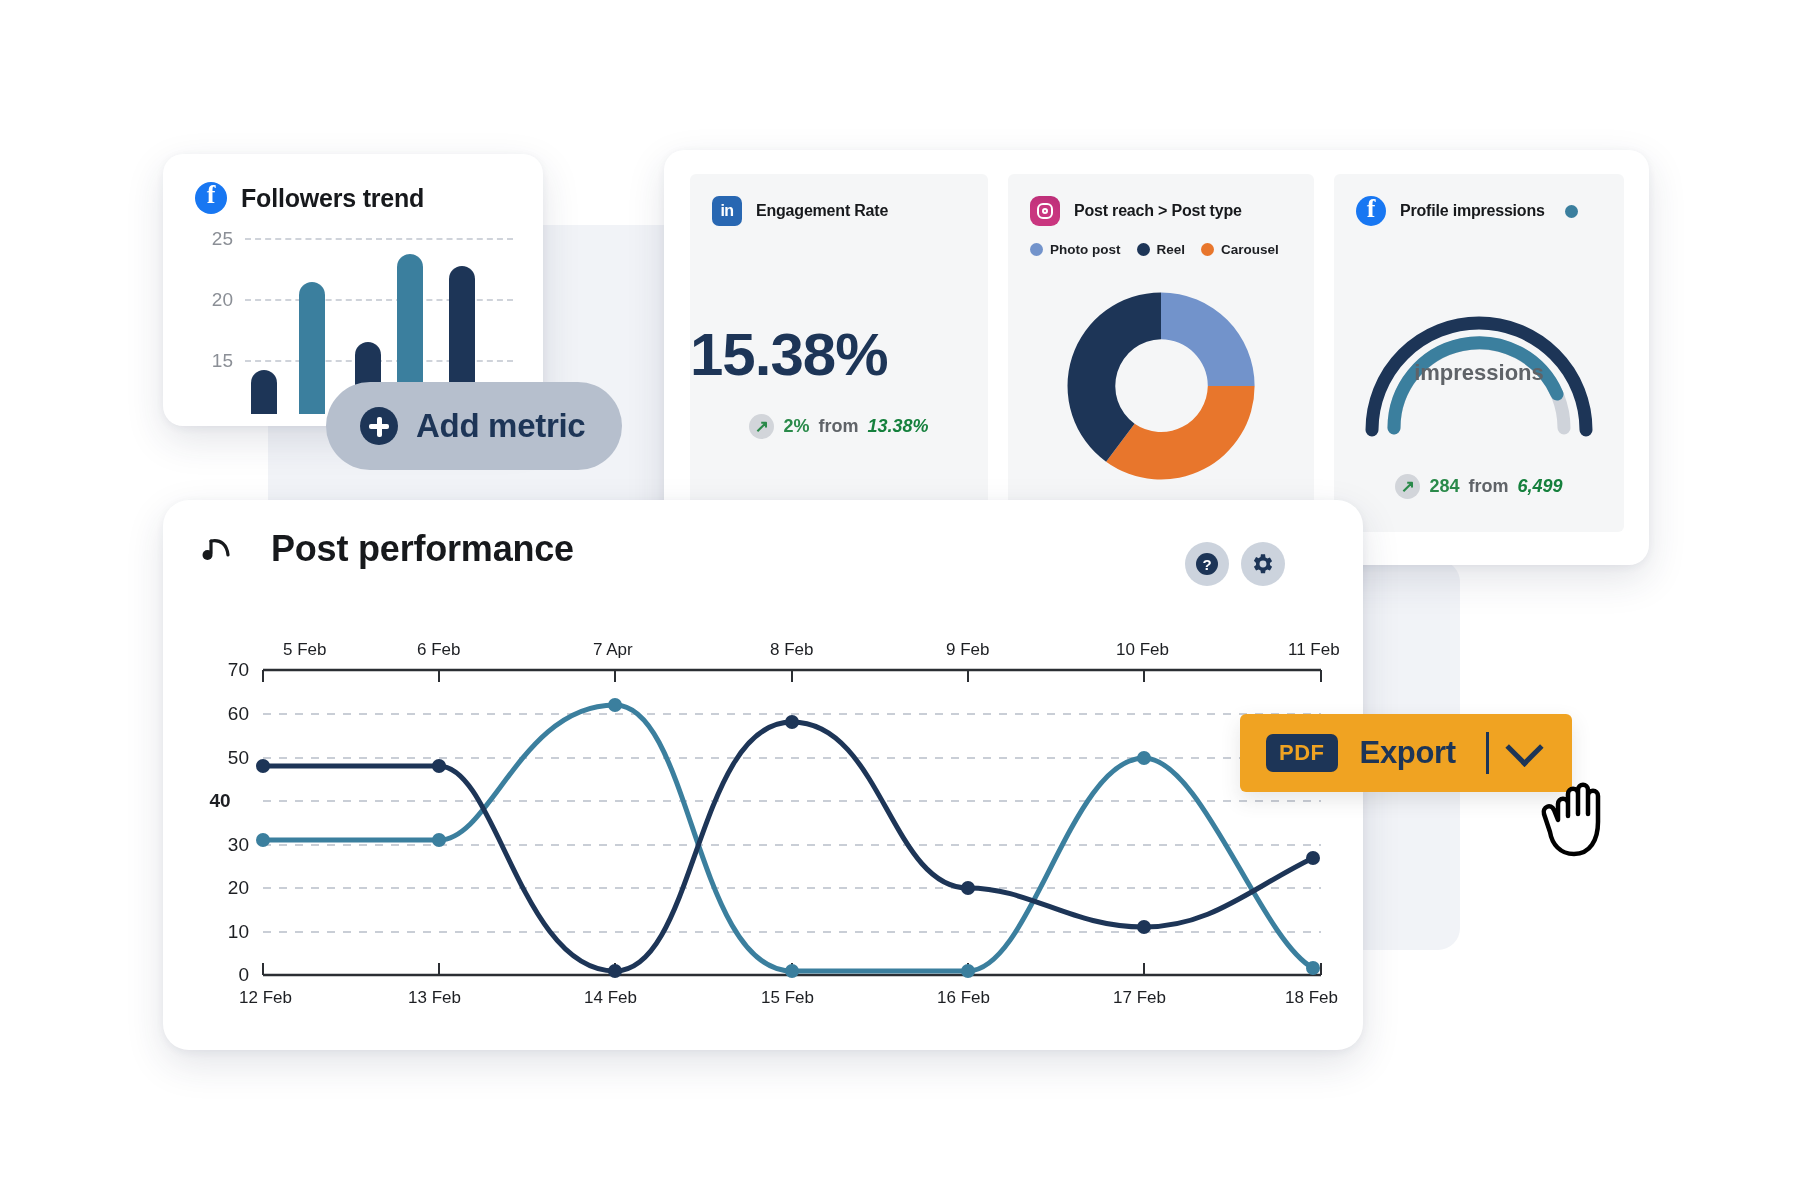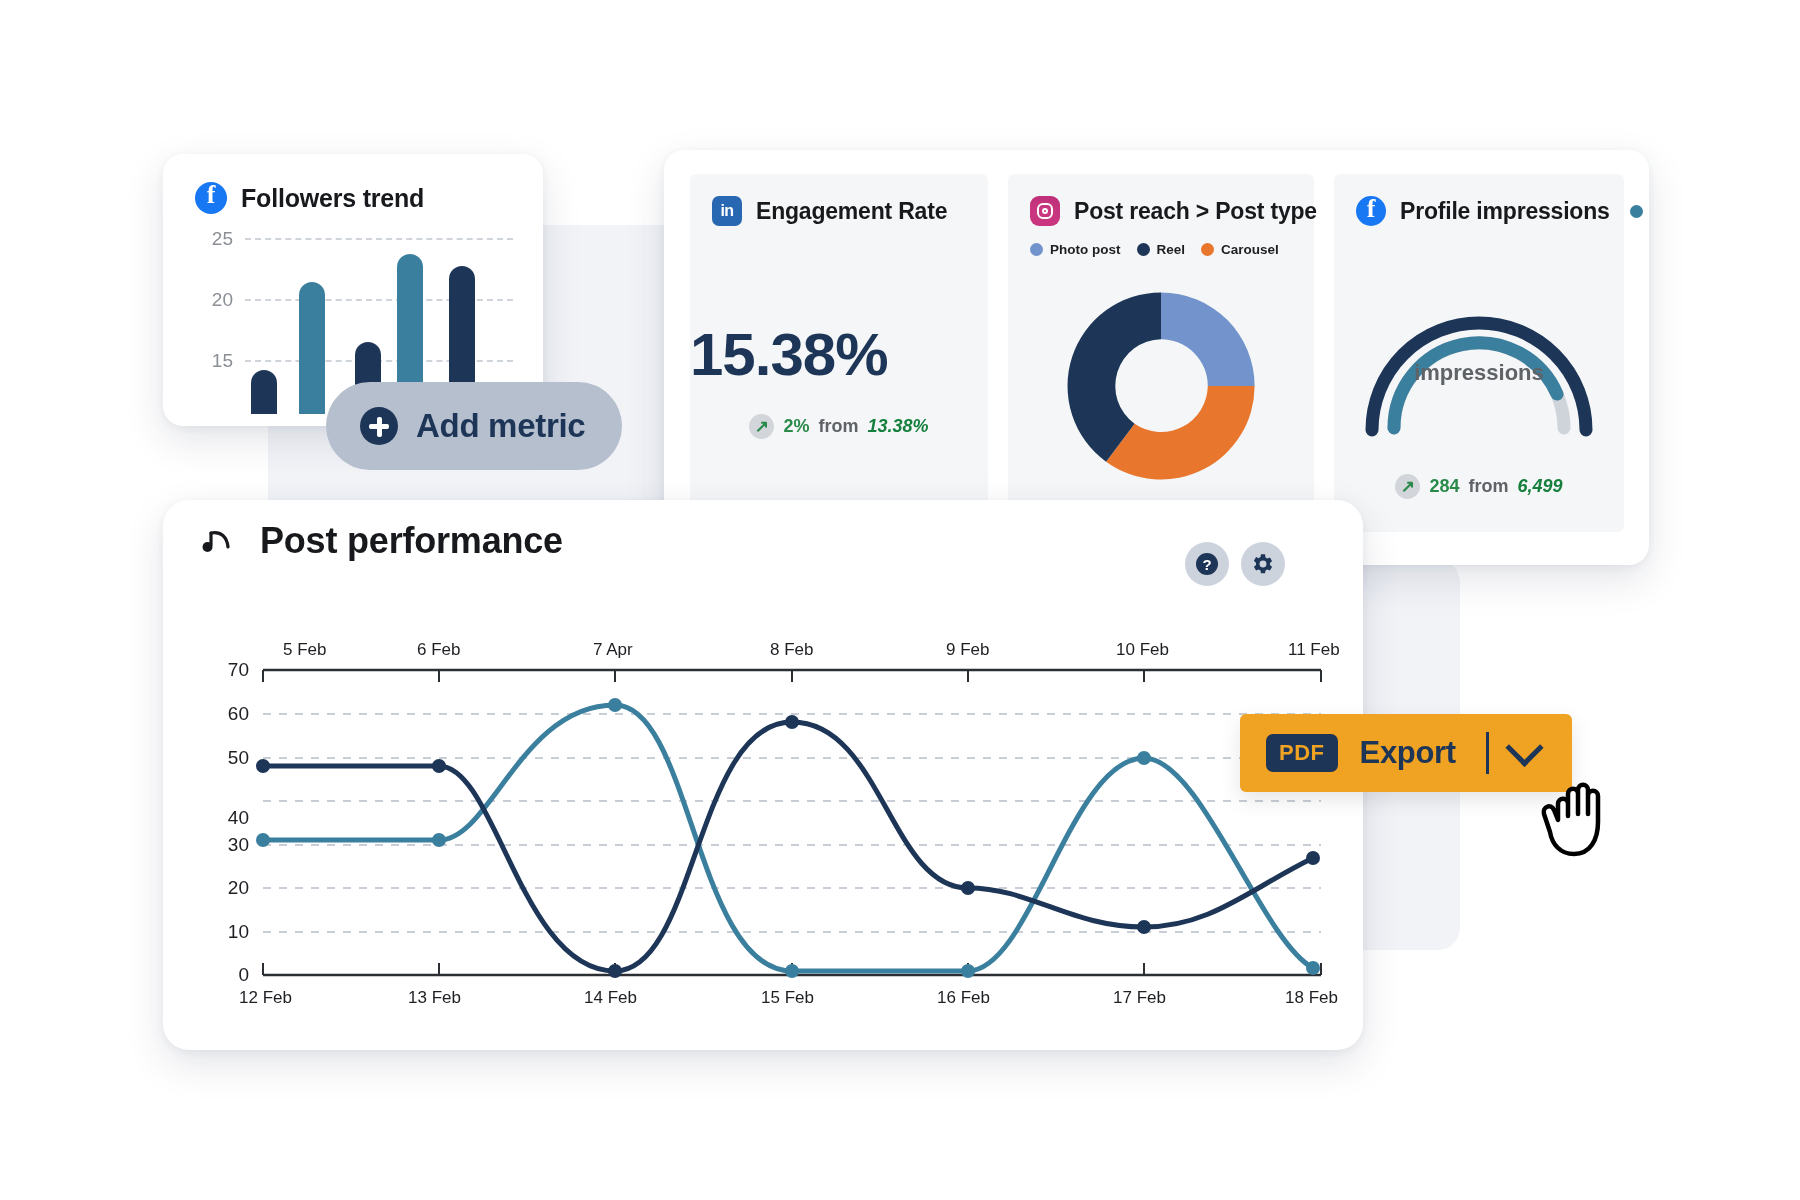--- a/index.html
+++ b/index.html
@@ -69,21 +69,21 @@
   .plus-circle:after{left:16.5px;top:9.5px;width:5px;height:20px;}
   #add-metric .lbl{font-size:33px;font-weight:700;color:#1d3557;letter-spacing:-.3px;}
 
   
   #metrics-card{left:664px;top:150px;width:985px;height:415px;border-radius:20px;}
   .metric{position:absolute;top:24px;height:358px;background:#f5f6f7;border-radius:6px;}
   #m-engagement{left:26px;width:298px;}
   #m-reach{left:344px;width:306px;}
   #m-impr{left:670px;width:290px;}
   .metric .card-head{position:absolute;left:22px;top:22px;}
-  .metric .ttl{font-size:23px;}
+  .metric .ttl{font-size:16px;}
 
   .big-num{position:absolute;left:0;right:0;font-size:60px;font-weight:700;
            color:#1d3557;letter-spacing:-1px;}
   .delta{position:absolute;left:0;right:0;display:flex;align-items:center;justify-content:center;
          gap:9px;font-size:18px;font-weight:700;}
   .delta .arrow{width:25px;height:25px;border-radius:50%;background:#d2d5da;position:relative;flex:none;}
   .delta .arrow:after{content:"↗";position:absolute;inset:0;text-align:center;line-height:25px;
          font-size:17px;color:#2a8a4a;font-weight:700;}
   .delta .up{color:#2a8a4a;}
   .delta .from{color:#5f6368;font-weight:700;}
@@ -98,21 +98,21 @@
   #donut{position:absolute;left:50%;top:108px;transform:translateX(-50%);width:208px;height:208px;}
 
   
   #gauge{position:absolute;left:50%;top:78px;transform:translateX(-50%);width:250px;height:200px;}
   .gauge-num{position:absolute;left:0;right:0;top:122px;text-align:center;font-size:48px;font-weight:700;color:#1d3557;letter-spacing:-1px;}
   .gauge-sub{position:absolute;left:0;right:0;top:186px;text-align:center;font-size:22px;font-weight:700;color:#5f6368;}
   .head-dot{width:13px;height:13px;border-radius:50%;background:#3b7f9e;flex:none;margin-left:6px;}
 
   
   #post-card{left:163px;top:500px;width:1200px;height:550px;border-radius:26px;}
-  #post-head{position:absolute;left:36px;top:20px;display:flex;align-items:center;gap:25px;}
+  #post-head{position:absolute;left:36px;top:28px;display:flex;align-items:center;gap:36px;}
   #post-head .ttl{font-size:36px;}
   .note-icon{width:36px;height:36px;position:relative;flex:none;}
   .round-btn{position:absolute;top:42px;width:44px;height:44px;border-radius:50%;background:#ccd3dd;
              display:flex;align-items:center;justify-content:center;cursor:pointer;}
   #help-btn{left:1022px;}
   #gear-btn{left:1078px;}
 
   
   #chart{position:absolute;left:28px;top:110px;width:1145px;height:420px;}
   .ax-label{position:absolute;font-size:17px;color:#1d1f23;white-space:nowrap;}
@@ -312,21 +312,21 @@
             <circle cx="777" cy="278" r="7"></circle>
             <circle cx="953" cy="317" r="7"></circle>
           <circle cx="1122" cy="248" r="7"></circle>
         </g>
       </svg>
 
       
       <div class="y-label" style="top:60px;left:0;right:auto;width:58px;text-align:right;">70</div>
       <div class="y-label" style="top:104px;left:0;right:auto;width:58px;text-align:right;">60</div>
       <div class="y-label" style="top:148px;left:0;right:auto;width:58px;text-align:right;">50</div>
-      <div class="y-label" style="top:208px;left:0;right:auto;width:58px;text-align:right;">40</div>
+      <div class="y-label" style="top:191px;left:0;right:auto;width:58px;text-align:center;font-weight:bold;">40</div>
       <div class="y-label" style="top:235px;left:0;right:auto;width:58px;text-align:right;">30</div>
       <div class="y-label" style="top:278px;left:0;right:auto;width:58px;text-align:right;">20</div>
       <div class="y-label" style="top:322px;left:0;right:auto;width:58px;text-align:right;">10</div>
       <div class="y-label" style="top:365px;left:0;right:auto;width:58px;text-align:right;">0</div>
 
       
       <div class="ax-label" style="left:72px;top:30px;margin-left:20px;">5 Feb</div>
       <div class="ax-label" style="left:226px;top:30px;">6 Feb</div>
       <div class="ax-label" style="left:402px;top:30px;">7 Apr</div>
       <div class="ax-label" style="left:579px;top:30px;text-align:center;">8 Feb</div>

